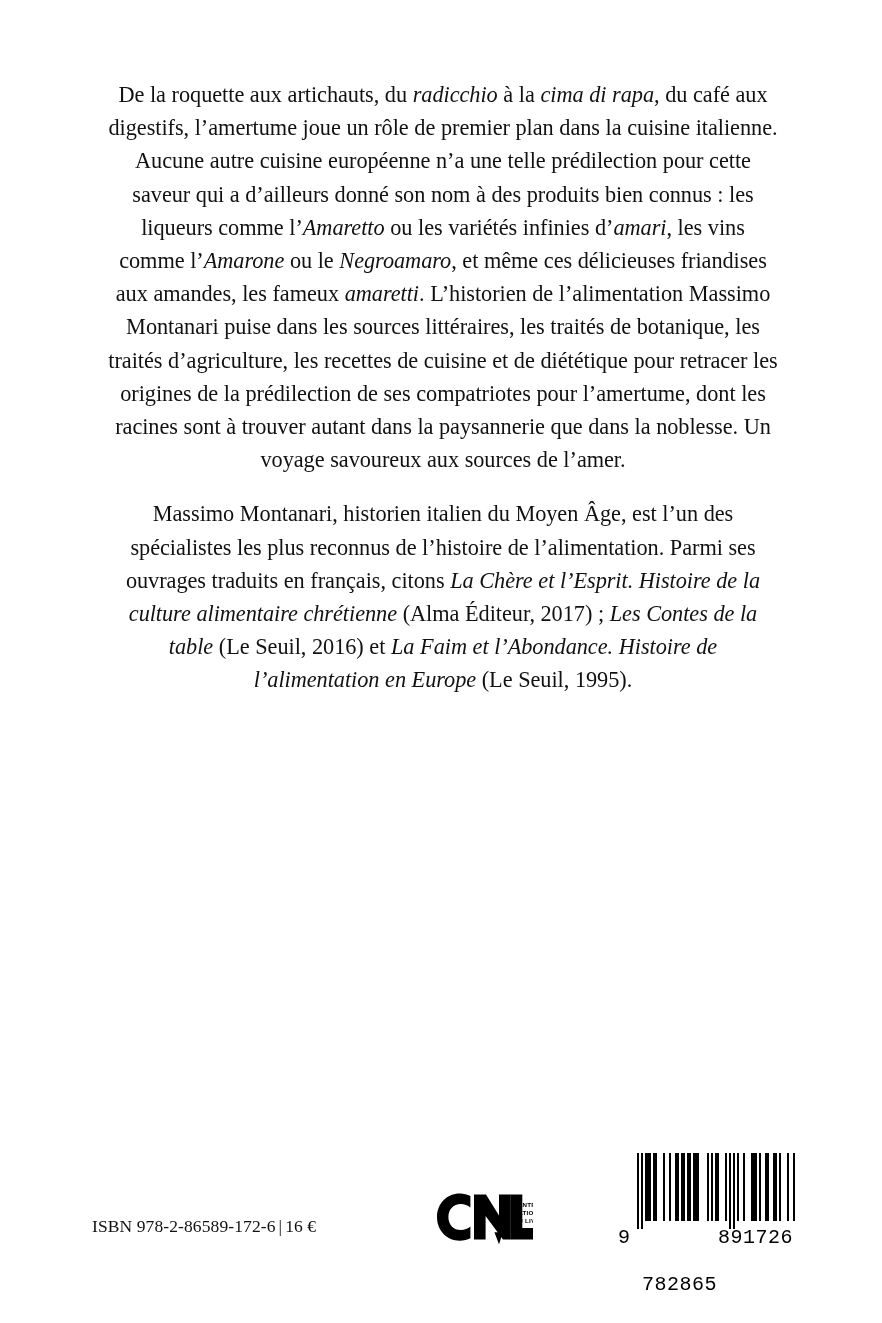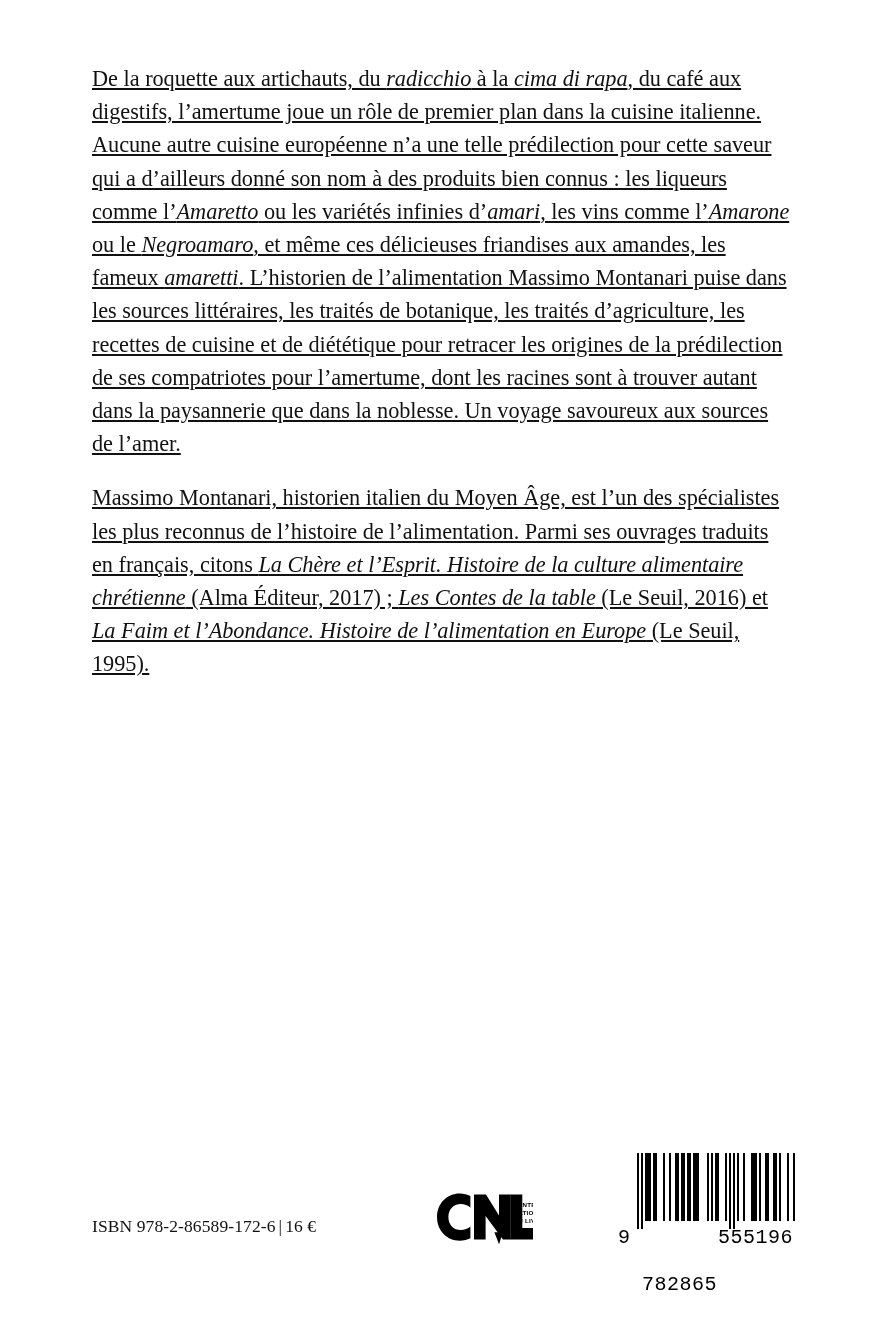--- a/index.html
+++ b/index.html
@@ -27,26 +27,25 @@
   .blurb {
     position: absolute;
     left: 92px;
     top: 62px;
     width: 702px;
   }
 
   .para {
     font-size: 22.3px;
     line-height: 33.2px;
-    text-align: left;
-    margin: 0;
+    text-align: center;
+    margin: 16px;
     hyphens: manual;
     letter-spacing: -0.05px;
     word-spacing: 0.1px;
-    text-decoration: underline;
   }
 
   .para + .para {
     margin-top: 21px;
   }
 
   .it { font-style: italic; }
 
   
   .footer {
@@ -194,19 +193,19 @@
               <rect x="190" y="0" width="2" height="68"></rect>
               <rect x="194" y="0" width="2" height="68"></rect>
               <rect x="204" y="0" width="2" height="76"></rect>
               <rect x="208" y="0" width="2" height="76"></rect>
             </g>
           </svg>
       </div>
       <div class="barcode-digits">
         <span class="bc-lead">9</span>
         <span class="bc-left">782865</span>
-        <span class="bc-right">555196</span>
+        <span class="bc-right">891726</span>
       </div>
     </div>
 
   </div>
 
 </div>
 
 </body></html>

